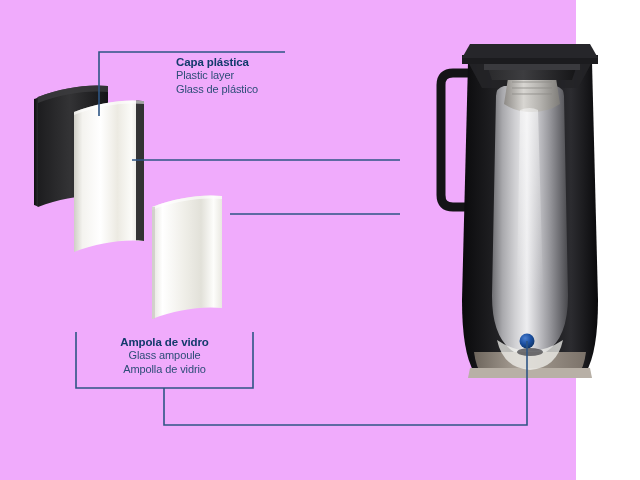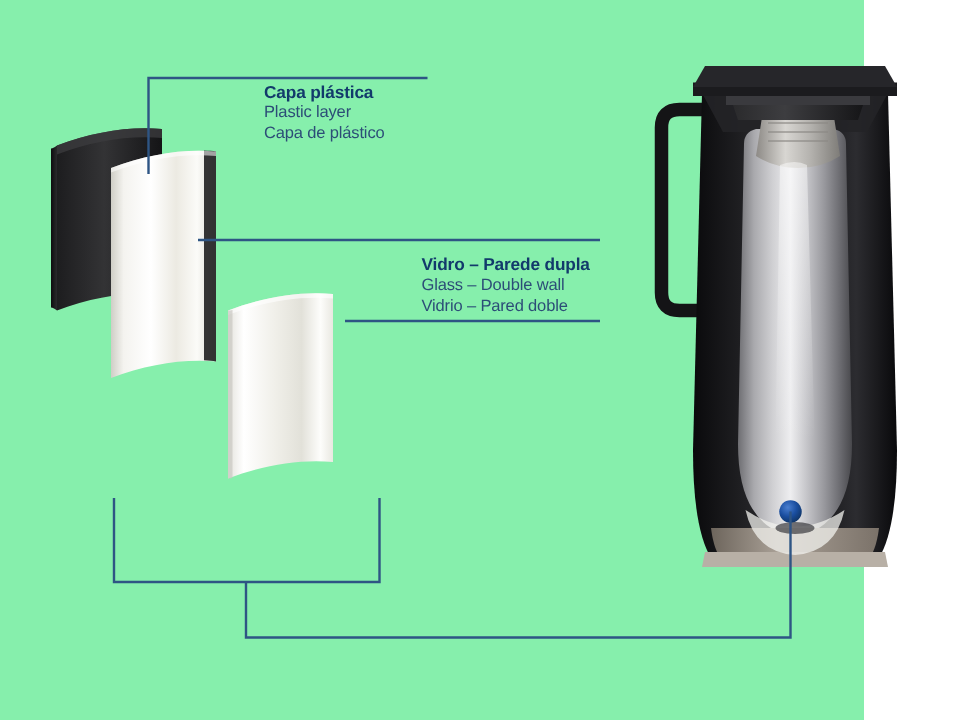--- a/index.html
+++ b/index.html
@@ -2,21 +2,21 @@
 <html><head>
 <meta charset="utf-8">
 <style>
   * { margin:0; padding:0; box-sizing:border-box; }
   html,body {
     width:640px; height:480px;
     background:#ffffff;
     font-family:"Liberation Sans", sans-serif;
     overflow:hidden;
   }
-  #stage { position:relative; width:576px; height:480px; background:#86efac; }
+  #stage { position:relative; width:576px; height:480px; background:#f0abfc; }
 
   svg.layer { position:absolute; left:0; top:0; width:640px; height:480px; }
   #art   { z-index:1; }
   #lines { z-index:2; }
 
   .callout { position:absolute; z-index:3; }
   .c-title {
     font-size:11.5px; font-weight:bold; color:#123a6b;
     letter-spacing:-0.1px; white-space:nowrap; line-height:14px;
   }
@@ -172,23 +172,23 @@
       <g>
         <path d="M76,332 L76,388 L253,388 L253,332"></path>
         <path d="M164,388 L164,425 L527,425 L527,341"></path>
       </g>
     </g>
   </svg>
 
   <div class="callout" style="left:176px; top:55px;">
     <div class="c-title">Capa plástica</div>
     <div class="c-sub">Plastic layer</div>
-    <div class="c-sub">Capa de plástico</div>
+    <div class="c-sub">Glass de plástico</div>
   </div>
 
-  <div class="callout" style="left:281px; top:170px;">
-    <div class="c-title">Vidro – Parede dupla</div>
-    <div class="c-sub">Glass – Double wall</div>
-    <div class="c-sub">Vidrio – Pared doble</div>
+
+  <div class="callout ca-center" style="left:76px; top:335px; width:177px;">
+    <div class="c-title">Ampola de vidro</div>
+    <div class="c-sub">Glass ampoule</div>
+    <div class="c-sub">Ampolla de vidrio</div>
   </div>
-
 
 </div>
 
 </body></html>

